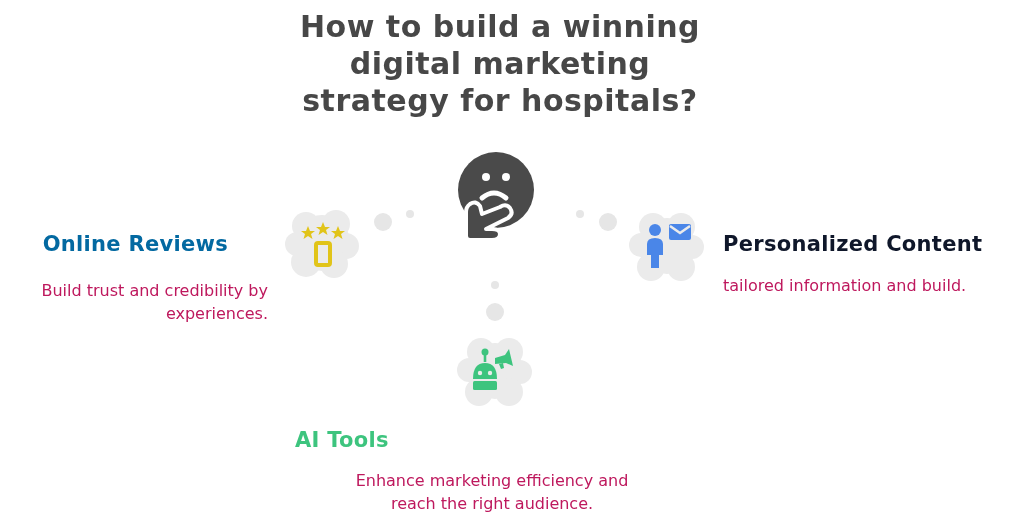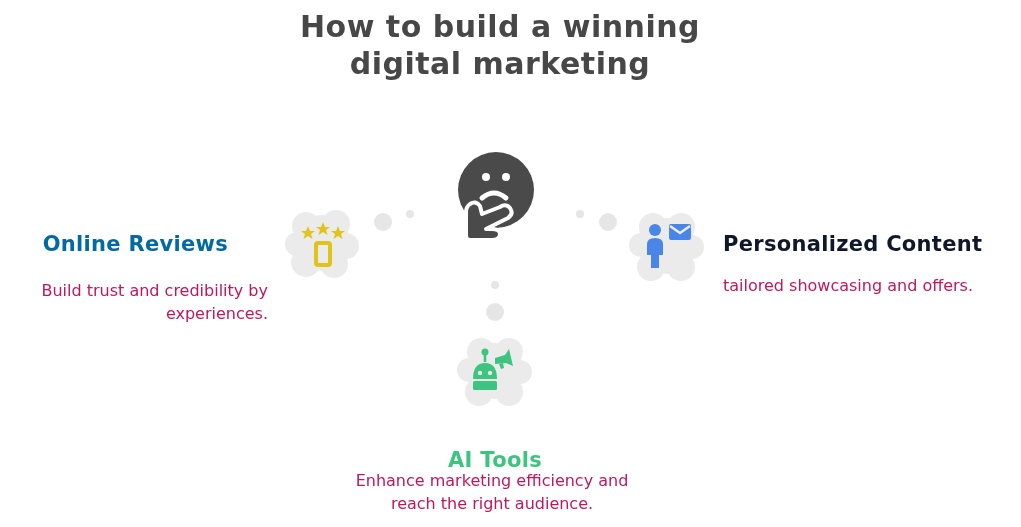--- a/index.html
+++ b/index.html
@@ -15,20 +15,21 @@
                font-family:"DejaVu Sans", sans-serif; letter-spacing:0.3px; }
     .desc { position:absolute; font-size:16px; line-height:23px; color:#be185d;
             font-family:"DejaVu Sans", sans-serif; }
   </style>
 </head>
 <body>
 
 <div class="abs title">
   <div>How to build a winning</div>
   <div>digital marketing</div>
+  <div>strategy for hospitals?</div>
 </div>
 
 <svg class="abs" style="left:452px;top:150px" width="88" height="92" viewBox="0 0 88 92">
   <circle cx="44" cy="40" r="38" fill="#4a4a4a"></circle>
   <circle cx="34" cy="27" r="4" fill="#ffffff"></circle>
   <circle cx="54" cy="27" r="4" fill="#ffffff"></circle>
   <path d="M30 48 Q42 38 54 48" stroke="#ffffff" stroke-width="5" fill="none" stroke-linecap="round"></path>
   <path d="M14 62 L14 86 Q14 90 18 90 L40 90 Q48 90 48 84 Q48 79 40 79 L34 79 L56 68 Q62 64 58 58 Q54 53 48 57 L30 64 L28 56 Q24 50 18 54 Q14 57 14 62 Z" fill="#4a4a4a" stroke="#ffffff" stroke-width="4" stroke-linejoin="round"></path>
 </svg>
 
@@ -100,20 +101,20 @@
 </svg>
 
 <div class="heading" style="right:793px;top:231px;text-align:left;color:#0369a1;">Online Reviews</div>
 <div class="desc" style="right:753px;top:279px;text-align:right;">
   <div>Build trust and credibility by</div>
   <div>experiences.</div>
 </div>
 
 <div class="heading" style="left:723px;top:231px;color:#0f172a;">Personalized Content</div>
 <div class="desc" style="left:723px;top:274px;">
-  <div>tailored showcasing and offers.</div>
+  <div>tailored information and build.</div>
 </div>
 
-<div class="heading" style="left:295px;width:400px;top:427px;text-align:center;color:#3dc47e;margin-top:20px;">AI Tools</div>
+<div class="heading" style="left:295px;width:400px;top:427px;color:#3dc47e;">AI Tools</div>
 <div class="desc" style="left:292px;width:400px;top:469px;text-align:center;">
   <div>Enhance marketing efficiency and</div>
   <div>reach the right audience.</div>
 </div>
 
 </body></html>

